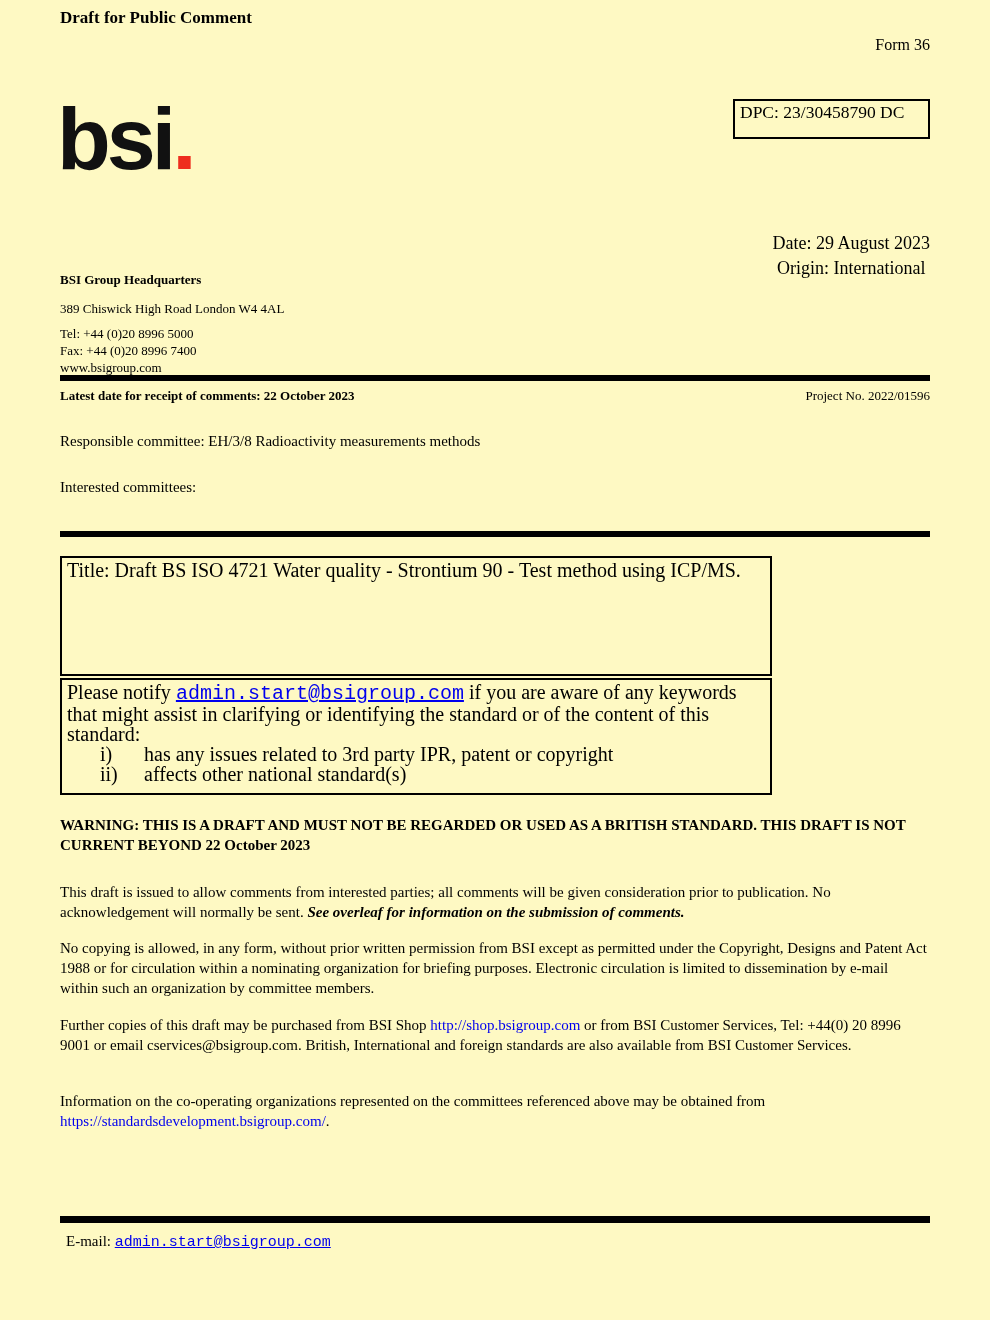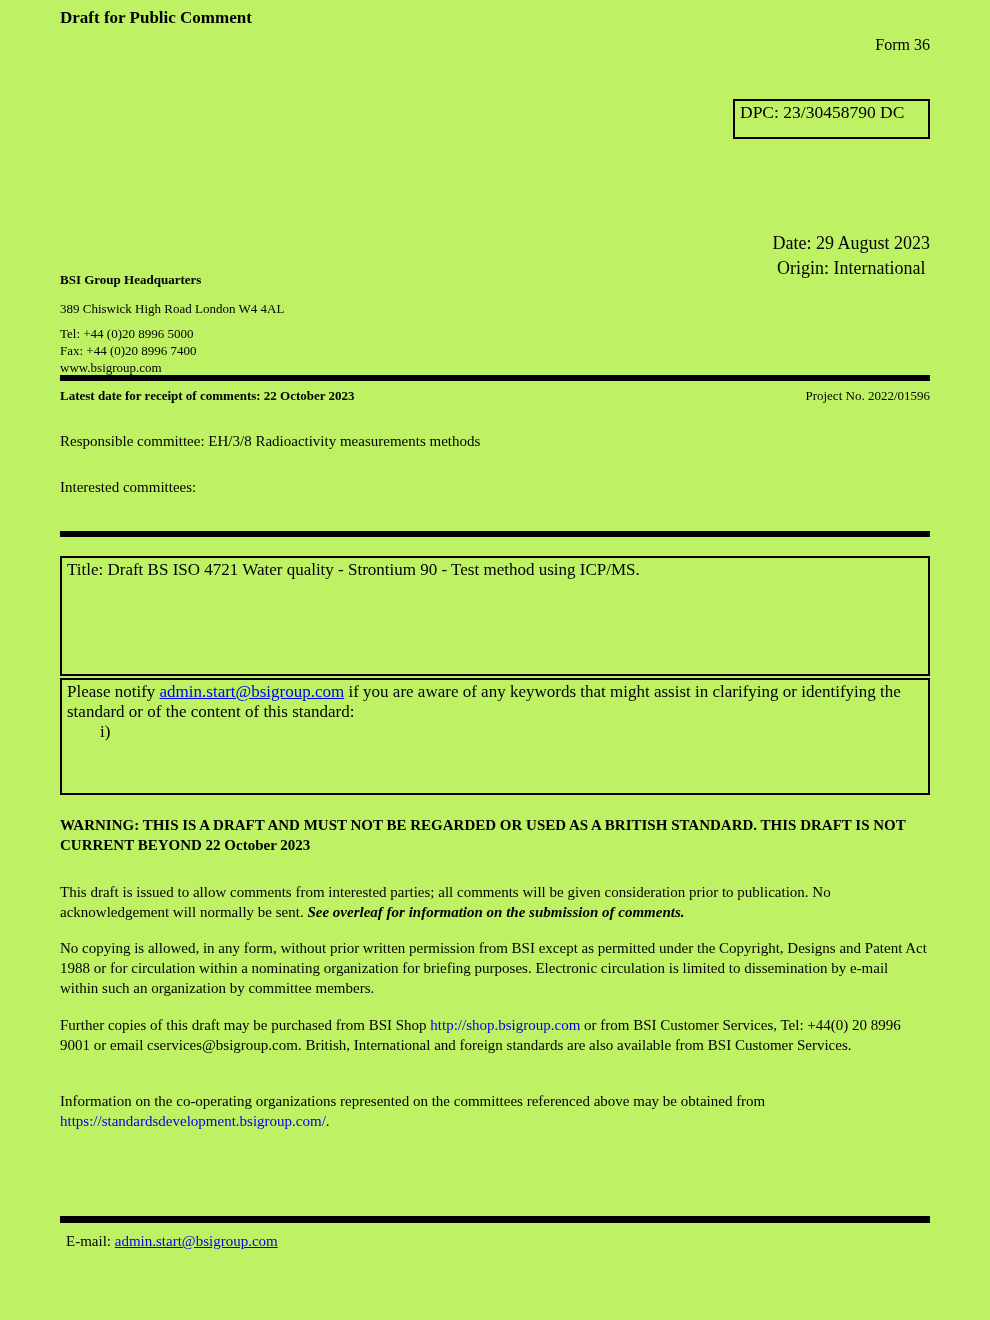--- a/index.html
+++ b/index.html
@@ -1,20 +1,20 @@
 <!DOCTYPE html>
 <html><head>
 <meta charset="utf-8">
 <style>
   * { margin:0; padding:0; box-sizing:border-box; }
   html,body { background:#ffffff; }
   .page {
     position:relative;
     width:990px; height:1320px;
-    background:#bef264;
+    background:#fef9c3;
     font-family:"Liberation Serif", serif;
     color:#000;
     overflow:hidden;
   }
   .abs { position:absolute; }
 
   .draft-title { left:60px; top:8px; font-size:17px; font-weight:bold; }
   .form-label  { right:60px; top:36px; font-size:16px; }
 
   .dpc-box {
@@ -44,57 +44,60 @@
   .rule2 { top:531px; height:6px; }
   .rule3 { top:1216px; height:7px; }
 
   .latest-row { left:60px; top:388px; width:870px; display:flex; justify-content:space-between; font-size:13px; }
   .latest-row .left { font-weight:bold; }
 
   .responsible { left:60px; top:433px; font-size:15px; }
   .interested  { left:60px; top:479px; font-size:15px; }
 
   .box {
-    left:60px; width:870px;
+    left:60px; width:712px;
     border:2px solid #000; padding:2px 5px;
-    font-size:17px; line-height:20px;
+    font-size:20px; line-height:20px;
   }
   .title-box  { top:556px; height:120px; }
   .notify-box { top:678px; height:117px; }
 
   .li { display:flex; }
   .li-num { margin-left:33px; width:44px; flex:none; }
 
   .warning { left:60px; top:816px; width:870px; font-weight:bold; font-size:15px; line-height:19.5px; }
 
   .para { left:60px; width:870px; font-size:15px; line-height:20px; }
   .p1 { top:882px; }
   .p2 { top:938px; }
   .p3 { top:1015px; }
   .p4 { top:1091px; }
   .bold { font-weight:bold;font-style:italic; }
 
   .link { color:#0000ee; text-decoration:none; cursor:pointer; }
-  .link.u { text-decoration:underline; }
+  .link.u { text-decoration:underline;font-family:Liberation Mono, monospace; }
 
   .footer-email { left:66px; top:1233px; font-size:15px; }
 </style>
 </head>
 <body>
 
 <div class="page">
 
   <div class="abs draft-title">Draft for Public Comment</div>
 
   <div class="abs form-label">Form 36</div>
 
   <div class="abs dpc-box">
     <span>DPC: 23/30458790 DC</span>
   </div>
 
+  <div class="abs logo">
+    <span>bsi</span><span class="dot" style="color:#ee2d1e">.</span>
+  </div>
 
   <div class="abs address">
     <div class="name">BSI Group Headquarters</div>
     <div class="street">389 Chiswick High Road London W4 4AL</div>
     <div class="line">Tel: +44 (0)20 8996 5000</div>
     <div class="line">Fax: +44 (0)20 8996 7400</div>
     <div class="line">www.bsigroup.com</div>
   </div>
 
   <div class="abs date-block">
@@ -115,20 +118,25 @@
   <div class="abs rule rule2"></div>
 
   <div class="abs box title-box">
     <span>Title: Draft BS ISO 4721 Water quality - Strontium 90 - Test method using ICP/MS.</span>
   </div>
 
   <div class="abs box notify-box">
     <div><span>Please notify </span><a class="link u">admin.start@bsigroup.com</a><span> if you are aware of any keywords that might assist in clarifying or identifying the standard or of the content of this standard:</span></div>
     <div class="li">
       <span class="li-num">i)</span>
+      <span>has any issues related to 3rd party IPR, patent or copyright</span>
+    </div>
+    <div class="li">
+      <span class="li-num">ii)</span>
+      <span>affects other national standard(s)</span>
     </div>
   </div>
 
   <div class="abs warning">WARNING: THIS IS A DRAFT AND MUST NOT BE REGARDED OR USED AS A BRITISH STANDARD. THIS DRAFT IS NOT CURRENT BEYOND 22 October 2023</div>
 
   <div class="abs para p1"><span>This draft is issued to allow comments from interested parties; all comments will be given consideration prior to publication. No acknowledgement will normally be sent. </span><span class="bold">See overleaf for information on the submission of comments.</span></div>
 
   <div class="abs para p2">No copying is allowed, in any form, without prior written permission from BSI except as permitted under the Copyright, Designs and Patent Act 1988 or for circulation within a nominating organization for briefing purposes. Electronic circulation is limited to dissemination by e-mail within such an organization by committee members.</div>
 
   <div class="abs para p3"><span>Further copies of this draft may be purchased from BSI Shop </span><a class="link">http://shop.bsigroup.com</a><span> or from BSI Customer Services, Tel: +44(0) 20 8996 9001 or email cservices@bsigroup.com. British, International and foreign standards are also available from BSI Customer Services.</span></div>

